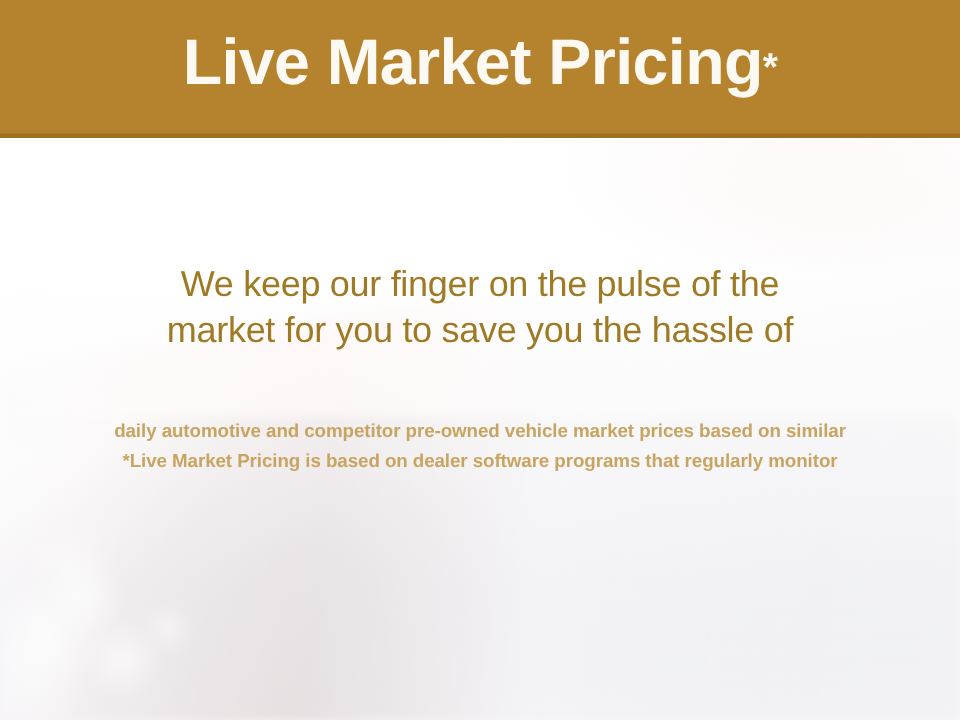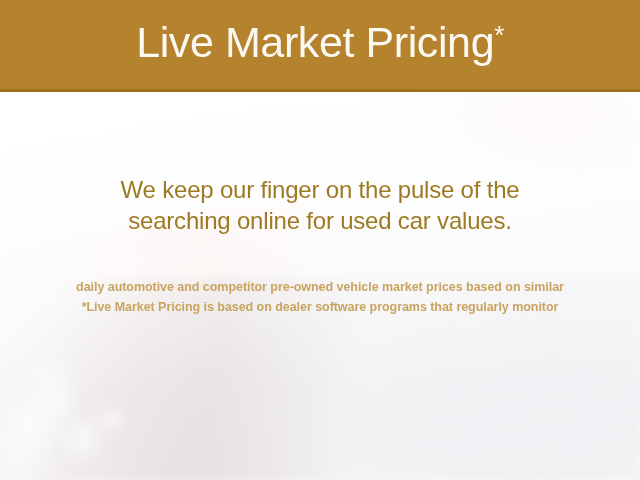--- a/index.html
+++ b/index.html
@@ -157,28 +157,28 @@
     z-index: 3;
     display: flex;
     align-items: center;
     justify-content: center;
     box-sizing: border-box;
   }
 
   .banner-title {
     color: #fbf9f2;
     font-size: 43px;
-    font-weight: normal;
+    font-weight: bold;
     letter-spacing: -0.4px;
     line-height: 1;
     white-space: nowrap;
     margin: 0;
     padding: 0 0 4px 0;
     display: inline-flex;
-    align-items: flex-start;
+    align-items: center;
   }
 
   .banner-title-asterisk {
     font-size: 26px;
     line-height: 1;
     position: relative;
     top: 1px;
   }
 
   
@@ -244,21 +244,21 @@
     <h1 class="banner-title">
       <span>Live Market Pricing</span>
         <span class="banner-title-asterisk">*</span>
     </h1>
   </div>
 
   <div class="content">
 
     <p class="headline">
       <span class="headline-line">We keep our finger on the pulse of the</span>
-      <span class="headline-line">searching online for used car values.</span>
+      <span class="headline-line">market for you to save you the hassle of</span>
     </p>
 
     <p class="disclaimer">
       <span class="disclaimer-line">daily automotive and competitor pre-owned vehicle market prices based on similar</span>
       <span class="disclaimer-line">*Live Market Pricing is based on dealer software programs that regularly monitor</span>
     </p>
 
   </div>
 
 </div>

